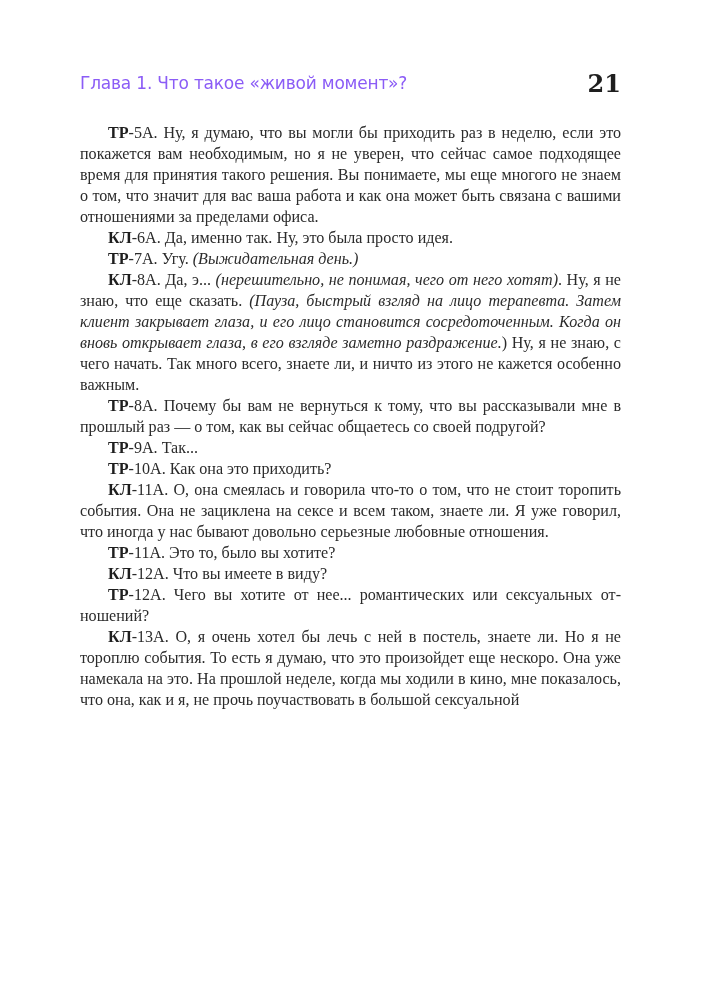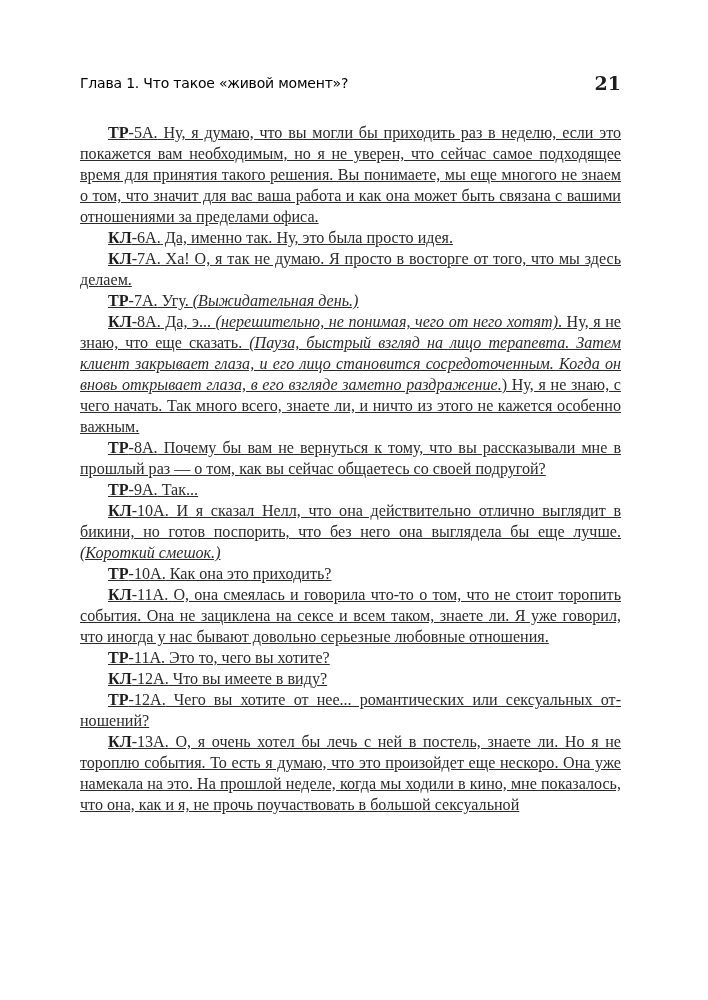--- a/index.html
+++ b/index.html
@@ -19,42 +19,41 @@
       left: 80px;
       right: 87px;
       top: 70px;
       height: 26px;
       display: flex;
       justify-content: space-between;
       align-items: center;
     }
     .chapter-title {
       font-family: "DejaVu Sans", sans-serif;
-      font-size: 14px;
-      color: #000000;
+      font-size: 17px;
+      color: #8b5cf6;
       letter-spacing: -0.2px;
     }
     .page-number {
       font-family: "DejaVu Serif", serif;
       font-weight: bold;
-      font-size: 19px;
+      font-size: 24px;
       color: #1e1e1e;
     }
     .body-text {
       position: absolute;
       left: 80px;
       width: 541px;
       top: 122px;
       font-family: "Liberation Serif", serif;
       font-size: 16.1px;
       line-height: 21px;
       text-align: justify;
       hyphens: manual;
       color: #2b2b2b;
-      text-decoration: underline;
     }
     .para {
       margin: 0;
       text-indent: 28px;
     }
     .speaker {
       font-weight: bold;
       color: #1e1e1e;
     }
     .para i {
@@ -67,26 +66,24 @@
 <header class="running-head">
   <span class="chapter-title">Глава 1. Что такое «живой момент»?</span>
   <span class="page-number">21</span>
 </header>
 
 <main class="body-text">
 
   <div id="paras">
       <p class="para"><span class="speaker">ТР</span><span class="code">-5А.</span><span> Ну, я думаю, что вы могли бы приходить раз в неделю, если это покажется вам необходимым, но я не уверен, что сейчас самое подходящее время для принятия такого решения. Вы понимаете, мы еще многого не знаем о том, что значит для вас ваша работа и как она может быть связана с вашими отношениями за пределами офиса.</span></p>
       <p class="para"><span class="speaker">КЛ</span><span class="code">-6А.</span><span> Да, именно так. Ну, это была просто идея.</span></p>
-      <p class="para"><span class="speaker">КЛ</span><span class="code">-7А.</span><span> Ха! О, я так не думаю. Я просто в восторге от того, что мы здесь делаем.</span></p>
       <p class="para"><span class="speaker">ТР</span><span class="code">-7А.</span><span> Угу. </span><i>(Выжидательная день.)</i></p>
       <p class="para"><span class="speaker">КЛ</span><span class="code">-8А.</span><span> Да, э... </span><i>(нерешительно, не понимая, чего от него хотят)</i><span>. Ну, я не знаю, что еще сказать. </span><i>(Пауза, быстрый взгляд на лицо терапевта. Затем клиент закрывает глаза, и его лицо становится сосредоточенным. Когда он вновь открывает глаза, в его взгляде заметно раздражение.</i><span>) Ну, я не знаю, с чего начать. Так много всего, знаете ли, и ничто из этого не кажется осо­бенно важным.</span></p>
       <p class="para"><span class="speaker">ТР</span><span class="code">-8А.</span><span> Почему бы вам не вернуться к тому, что вы рассказывали мне в прошлый раз — о том, как вы сейчас общаетесь со своей подругой?</span></p>
       <p class="para"><span class="speaker">ТР</span><span class="code">-9А.</span><span> Так...</span></p>
-      <p class="para"><span class="speaker">КЛ</span><span class="code">-10А.</span><span> И я сказал Нелл, что она действительно отлично выглядит в бикини, но готов поспорить, что без него она выглядела бы еще лучше. </span><i>(Короткий смешок.)</i></p>
       <p class="para"><span class="speaker">ТР</span><span class="code">-10А.</span><span> Как она это приходить?</span></p>
       <p class="para"><span class="speaker">КЛ</span><span class="code">-11А.</span><span> О, она смеялась и говорила что-то о том, что не стоит торопить события. Она не зациклена на сексе и всем таком, знаете ли. Я уже говорил, что иногда у нас бывают довольно серьезные любовные отношения.</span></p>
-      <p class="para"><span class="speaker">ТР</span><span class="code">-11А.</span><span> Это то, чего вы хотите?</span></p>
+      <p class="para"><span class="speaker">ТР</span><span class="code">-11А.</span><span> Это то, было вы хотите?</span></p>
       <p class="para"><span class="speaker">КЛ</span><span class="code">-12А.</span><span> Что вы имеете в виду?</span></p>
       <p class="para"><span class="speaker">ТР</span><span class="code">-12А.</span><span> Чего вы хотите от нее... романтических или сексуальных от­ношений?</span></p>
       <p class="para"><span class="speaker">КЛ</span><span class="code">-13А.</span><span> О, я очень хотел бы лечь с ней в постель, знаете ли. Но я не тороплю события. То есть я думаю, что это произойдет еще нескоро. Она уже намекала на это. На прошлой неделе, когда мы ходили в кино, мне по­казалось, что она, как и я, не прочь поучаствовать в большой сексуальной</span></p>
     </div>
 </main>
 
 </body></html>

